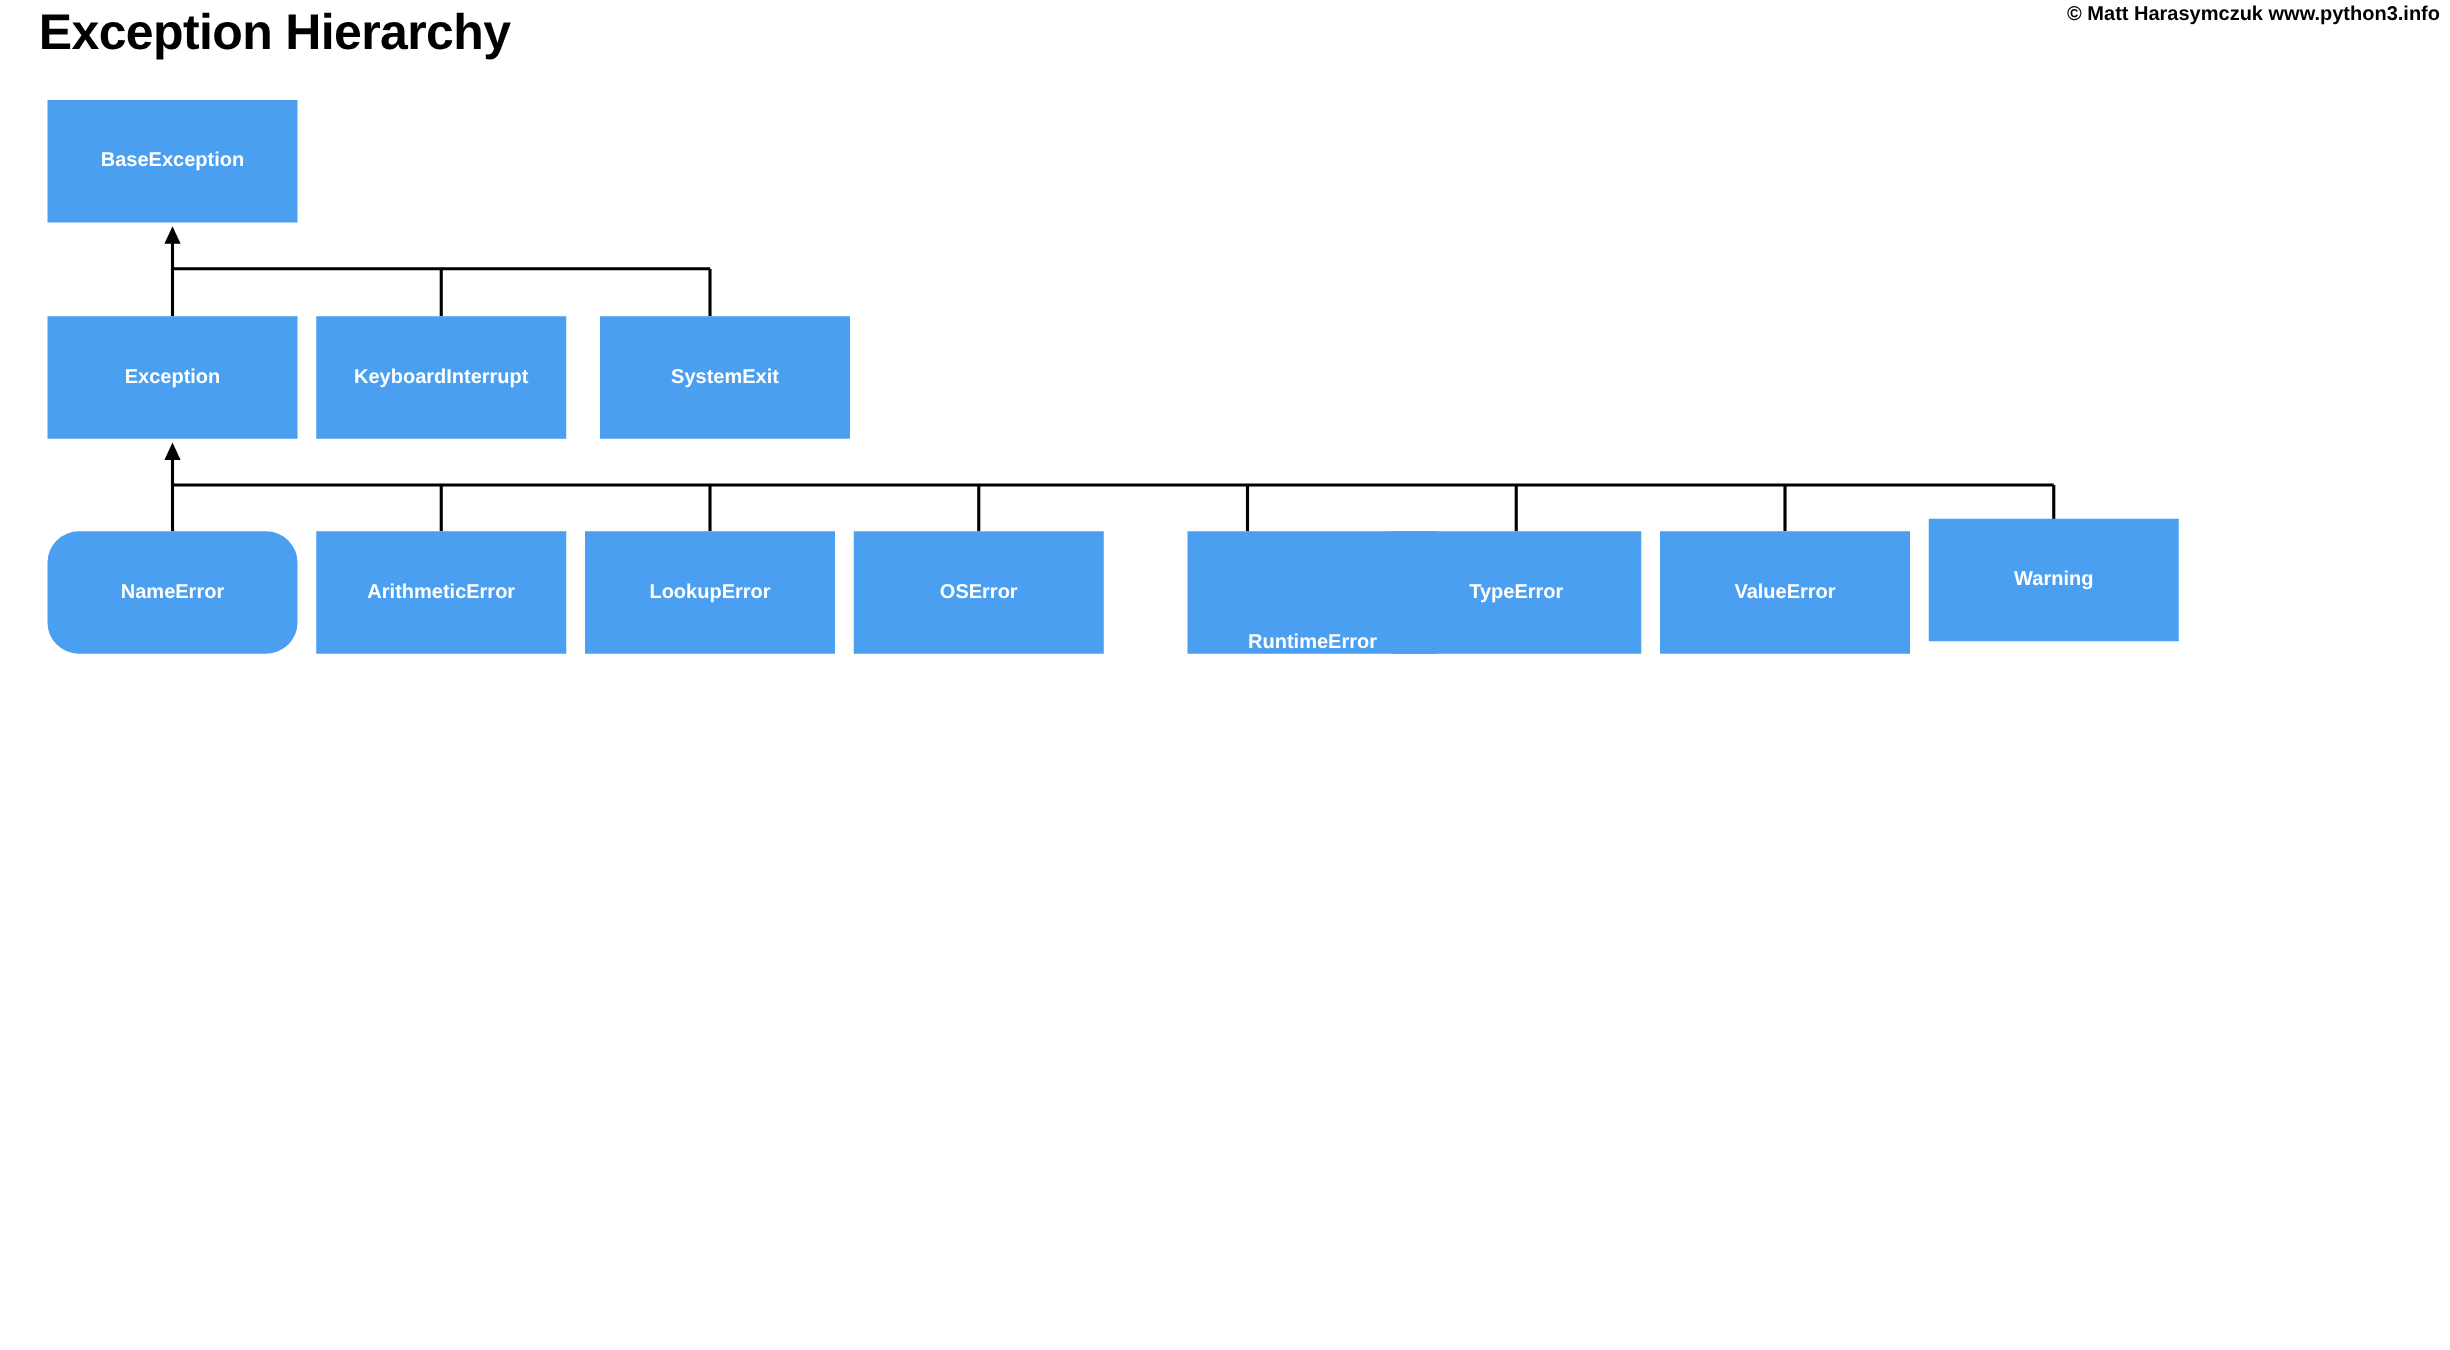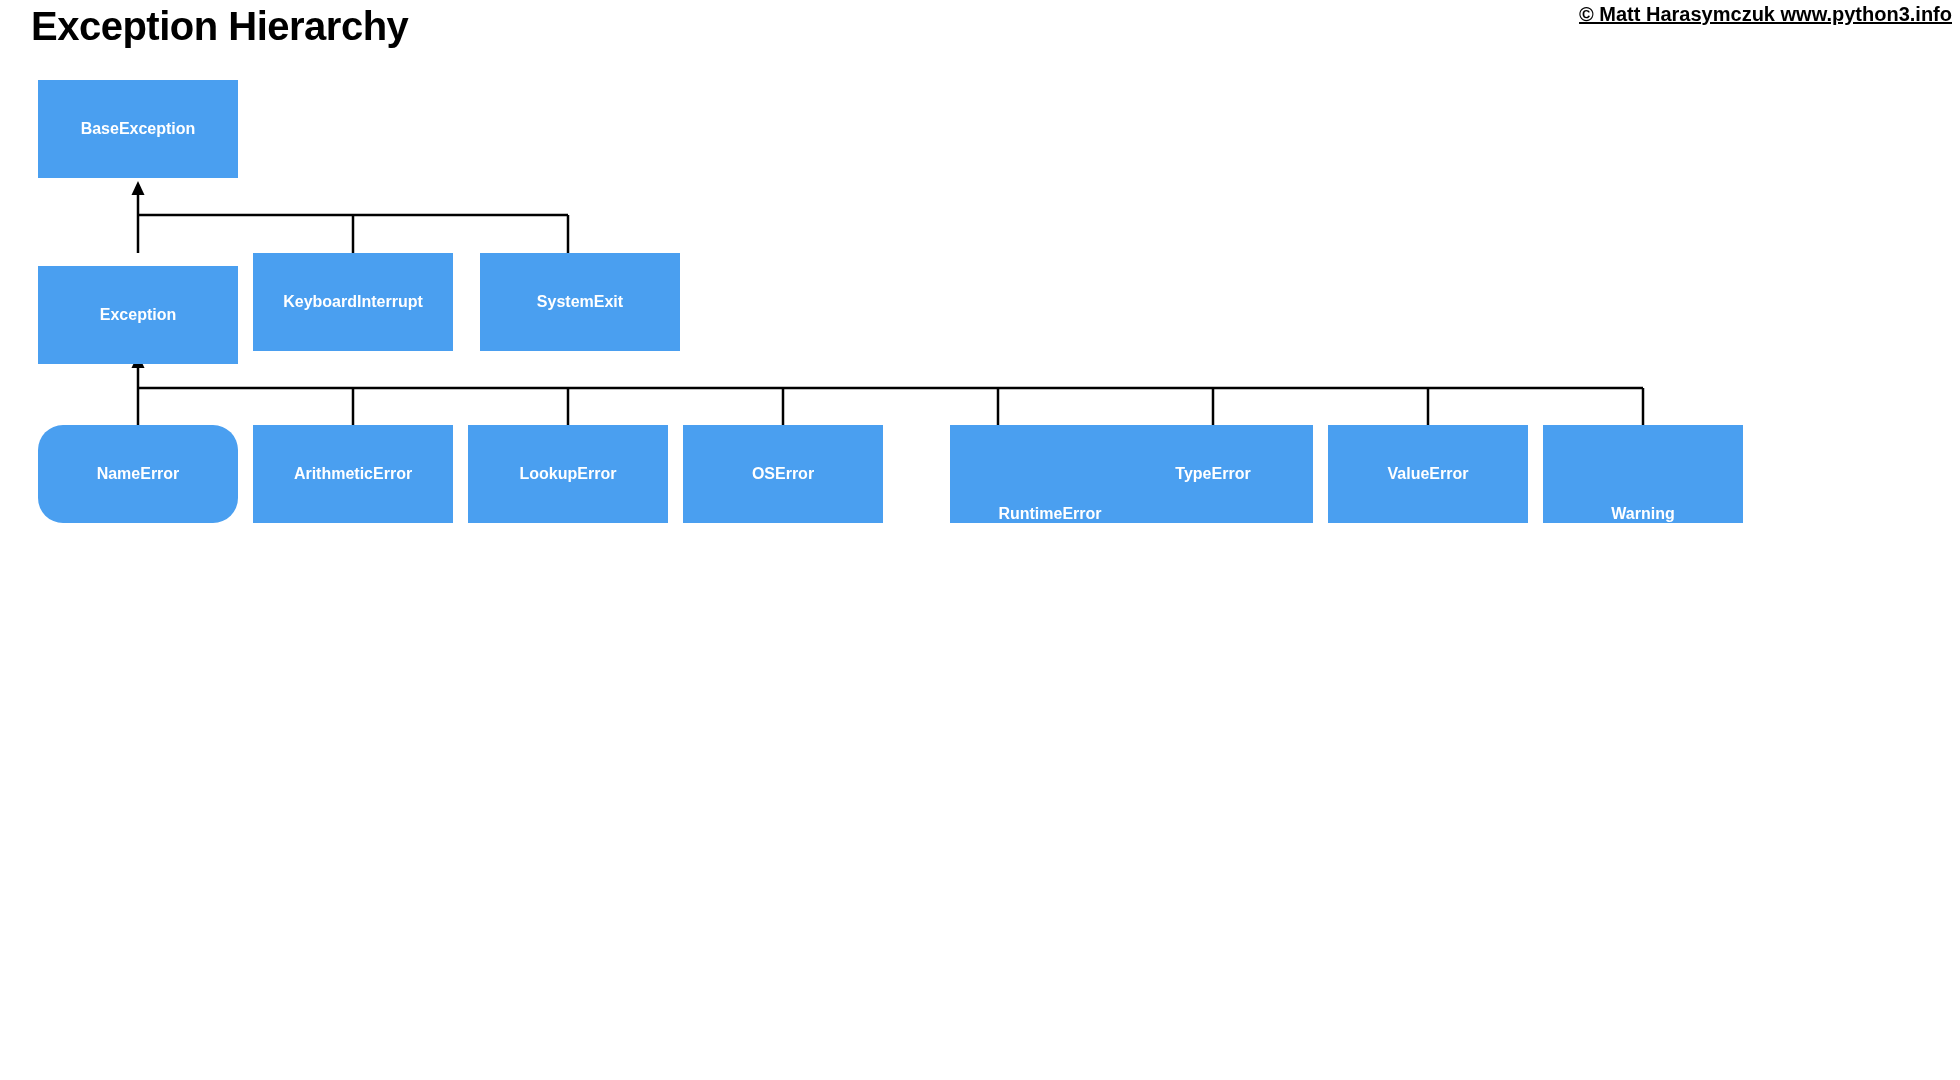--- a/index.html
+++ b/index.html
@@ -24,25 +24,24 @@
     position: absolute;
     left: 31px; top: 4px;
     font-size: 40px;
     font-weight: 700;
     color: var(--title-text);
     letter-spacing: -0.5px;
   }
   .attribution {
     position: absolute;
     right: 8px; top: 3px;
-    font-size: 20px;
+    font-size: 16px;
     font-weight: 700;
     color: var(--title-text);
     white-space: nowrap;
-    text-decoration: underline;
   }
   .connector-layer {
     position: absolute;
     left: 0; top: 0;
     width: 1960px; height: 1080px;
   }
   .node {
     position: absolute;
     width: 200px; height: 98px;
     background: var(--node-fill);
@@ -50,32 +49,32 @@
     display: flex;
     align-items: center;
     justify-content: center;
     text-align: center;
     font-size: 16px;
     font-weight: 700;
   }
   
   .n-r1c1 { left: 38px;   top: 80px;  }
   
-  .n-r2c1 { left: 38px;   top: 266px; }
+  .n-r2c1 { left: 38px;   top: 253px; }
   .n-r2c2 { left: 253px;  top: 253px; }
   .n-r2c3 { left: 480px;  top: 253px; }
   
   .n-r3c1 { left: 38px;   top: 425px; border-radius: 25px; }
   .n-r3c2 { left: 253px;  top: 425px; }
   .n-r3c3 { left: 468px;  top: 425px; }
   .n-r3c4 { left: 683px;  top: 425px; }
   .n-r3c5 { left: 950px;  top: 425px; align-items: flex-end; }
   .n-r3c6 { left: 1113px; top: 425px; }
   .n-r3c7 { left: 1328px; top: 425px; text-align: right; }
-  .n-r3c8 { left: 1543px; top: 425px; align-items: flex-end; }
+  .n-r3c8 { left: 1543px; top: 415px; }
 </style>
 </head>
 <body>
 
 <div class="canvas">
 
   <div class="page-title">Exception Hierarchy</div>
   <div class="attribution">© Matt Harasymczuk www.python3.info</div>
 
   <svg class="connector-layer" width="1960" height="1080" viewBox="0 0 1960 1080" stroke="#000000" stroke-width="2.5" fill="none">

